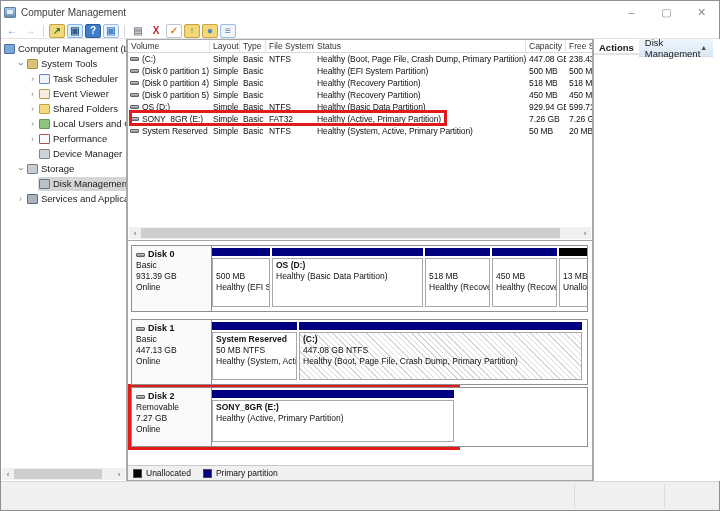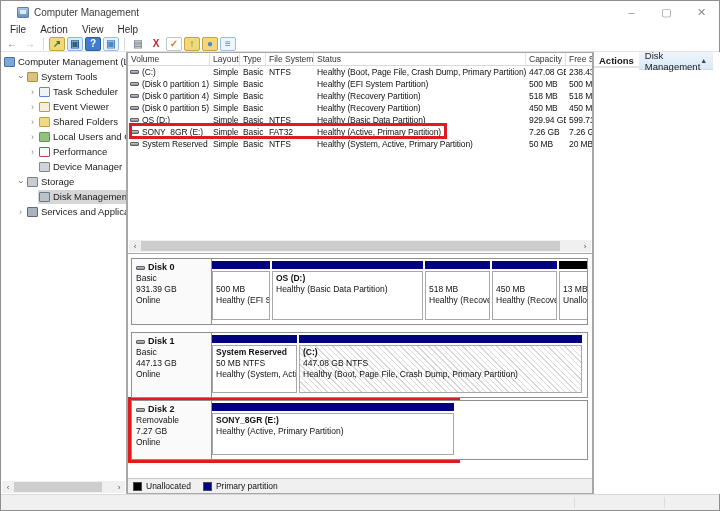--- a/index.html
+++ b/index.html
@@ -1,21 +1,21 @@
 <!DOCTYPE html>
 <html><head>
 <meta charset="utf-8">
 <style>
   html,body{margin:0;padding:0;width:720px;height:511px;overflow:hidden;background:#e8e8e8;}
   *{box-sizing:border-box;}
   .window{width:720px;height:511px;border:1px solid #8f8f8f;background:#fff;
           font-family:"Liberation Sans",sans-serif;display:flex;flex-direction:column;}
 
   
-  .titlebar{height:22px;flex:none;display:flex;align-items:center;background:#fff;padding-left:16px;gap:5px;}
+  .titlebar{height:22px;flex:none;display:flex;align-items:center;background:#fff;padding-left:3px;gap:5px;}
   .app-icon{width:12px;height:11px;border:1px solid #5c7root696;background:linear-gradient(#a9c7e4,#6b90b8);border:1px solid #60809f;border-radius:1px;position:relative;}
   .app-icon::after{content:"";position:absolute;left:2px;top:2px;right:2px;height:4px;background:#dcebf7;}
   .title-text{font-size:10px;color:#3c3c3c;}
   .win-controls{margin-left:auto;display:flex;height:100%;}
   .win-btn{width:35px;display:flex;align-items:center;justify-content:center;color:#8a8a8a;font-size:11px;}
 
   
   .menubar{height:13px;flex:none;display:flex;align-items:center;background:#fff;font-size:10px;color:#2a2a2a;padding-left:2px;}
   .menu-item{padding:0 7px;}
 
@@ -90,26 +90,20 @@
   <div class="titlebar">
     <div class="app-icon"></div>
     <span class="title-text">Computer Management</span>
     <div class="win-controls">
       <div class="win-btn">–</div>
       <div class="win-btn">▢</div>
       <div class="win-btn">✕</div>
     </div>
   </div>
 
-  <div class="menubar" id="menubar">
-      <span class="menu-item">File</span>
-      <span class="menu-item">Action</span>
-      <span class="menu-item">View</span>
-      <span class="menu-item">Help</span>
-    </div>
 
   <div class="toolbar" id="toolbar">
       <span class="tool" style="color: rgb(45, 125, 210);">←</span>
       <span class="tool" style="color: rgb(170, 178, 186);">→</span>
       <div class="tool-sep"></div>
       <span class="tool" style="color: rgb(63, 125, 42); background: rgb(243, 216, 123); border: 1px solid rgb(200, 163, 64);">↗</span>
       <span class="tool" style="color: rgb(45, 95, 138); background: rgb(217, 236, 251); border: 1px solid rgb(134, 183, 232);">▣</span>
       <span class="tool" style="color: rgb(255, 255, 255); background: rgb(63, 124, 204); border: 1px solid rgb(45, 95, 158);">?</span>
       <span class="tool" style="color: rgb(74, 136, 199); background: rgb(234, 243, 252); border: 1px solid rgb(155, 189, 222);">▣</span>
       <div class="tool-sep"></div>

